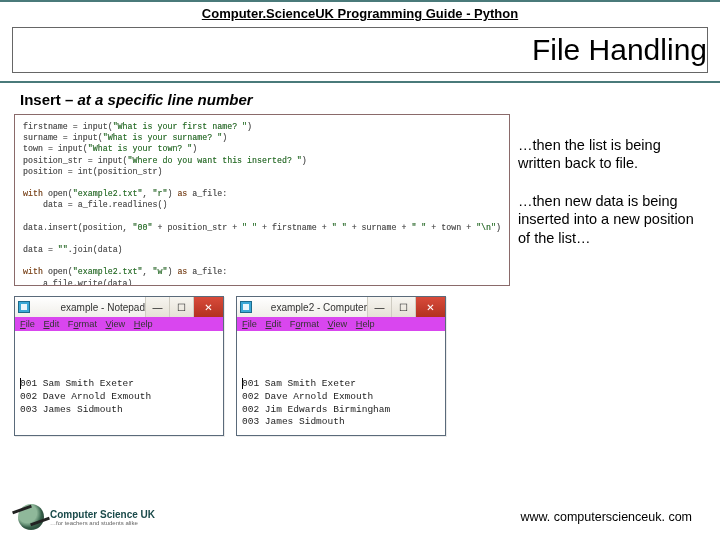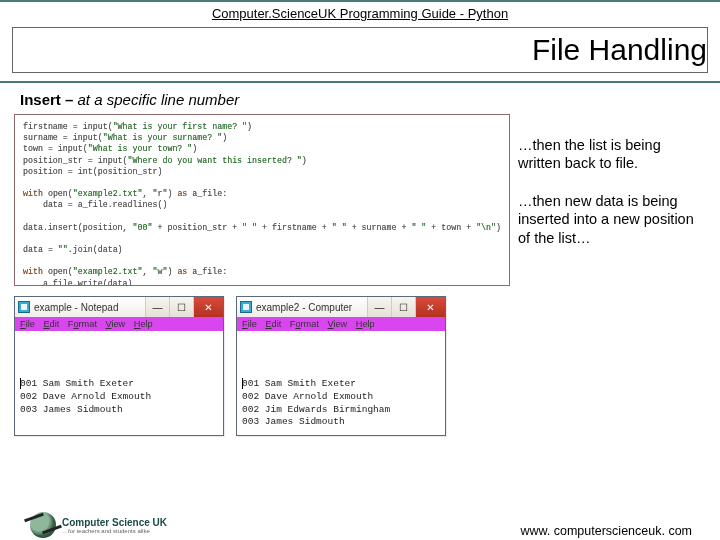--- a/index.html
+++ b/index.html
@@ -12,42 +12,42 @@
   }
   .header-band {
     border-top: 2px solid #4a7a7a;
     border-bottom: 2px solid #4a7a7a;
     padding: 4px 0 0 0;
   }
   .brand {
     font-size: 13px;
     text-align: center;
     text-decoration: underline;
-    font-weight: 400;
+    font-weight: 700;
     color: #000;
   }
   .title-box {
     margin: 6px 12px 8px 12px;
     border: 1.5px solid #666;
     padding: 5px 0;
     text-align: right;
   }
   .title-box h1 {
     font-size: 30px;
     font-weight: 400;
     font-family: Arial, sans-serif;
     color: #000;
   }
   .subhead {
     padding: 8px 20px 6px 20px;
     font-size: 15px;
     font-weight: 700;
     color: #000;
   }
-  .subhead .em { font-style: italic; font-weight: 400; }
+  .subhead .em { font-style: italic; font-weight: 700; }
   .content {
     display: flex;
     padding: 0 14px;
     gap: 8px;
   }
   .left {
     flex: 0 0 436px;
   }
   .right {
     flex: 1;
@@ -80,20 +80,21 @@
     background: #fff;
     font-size: 9px;
     box-shadow: 1px 1px 0 rgba(0,0,0,.08);
   }
   .np-titlebar {
     background: linear-gradient(#fff,#f0eee9);
     height: 20px;
     display: flex;
     align-items: center;
     padding: 0 0 0 3px;
+    text-align: right;
   }
   .np-ico {
     width: 12px; height: 12px;
     background: #3ba8d6;
     border: 1px solid #1c6a8a;
     margin-right: 4px;
     position: relative;
   }
   .np-ico::after{
     content:""; position:absolute; inset:2px; background:#eaf6fb;
@@ -130,26 +131,26 @@
   .np-caret { border-left:1px solid #000; margin-right:-1px; }
   .para {
     font-size: 14.5px;
     line-height: 1.25;
     color: #000;
     margin-bottom: 20px;
     padding-right: 4px;
   }
   .footer {
     position: absolute;
-    bottom: 2px;
+    bottom: 10px;
     left: 0; right: 0;
     display: flex;
-    align-items: flex-end;
+    align-items: center;
     justify-content: space-between;
-    padding: 0 28px 0 30px;
+    padding: 0 28px 0 18px;
   }
   .logo {
     display:flex; align-items:center; gap:6px;
   }
   .globe {
     width: 26px; height: 26px; border-radius: 50%;
     background:
       radial-gradient(circle at 35% 35%, #8fb89a 0 40%, #3d6a52 60% 100%);
     position: relative;
     box-shadow: inset -2px -2px 3px rgba(0,0,0,.25);

